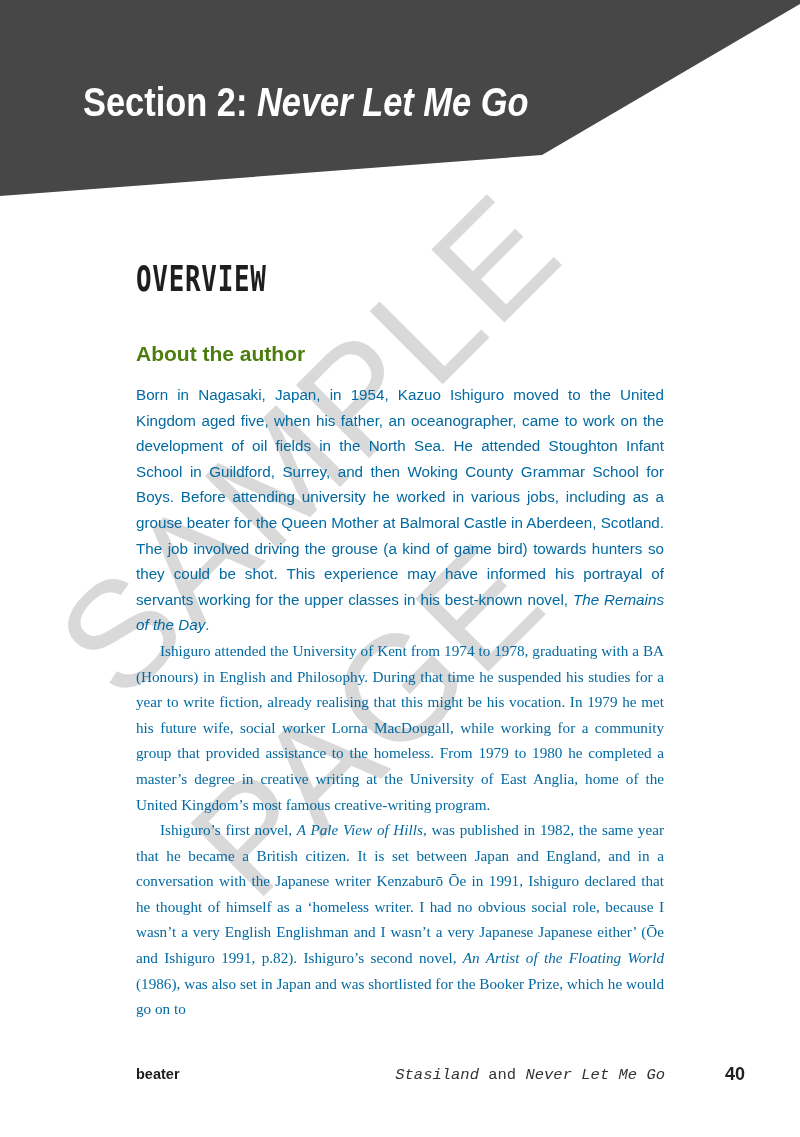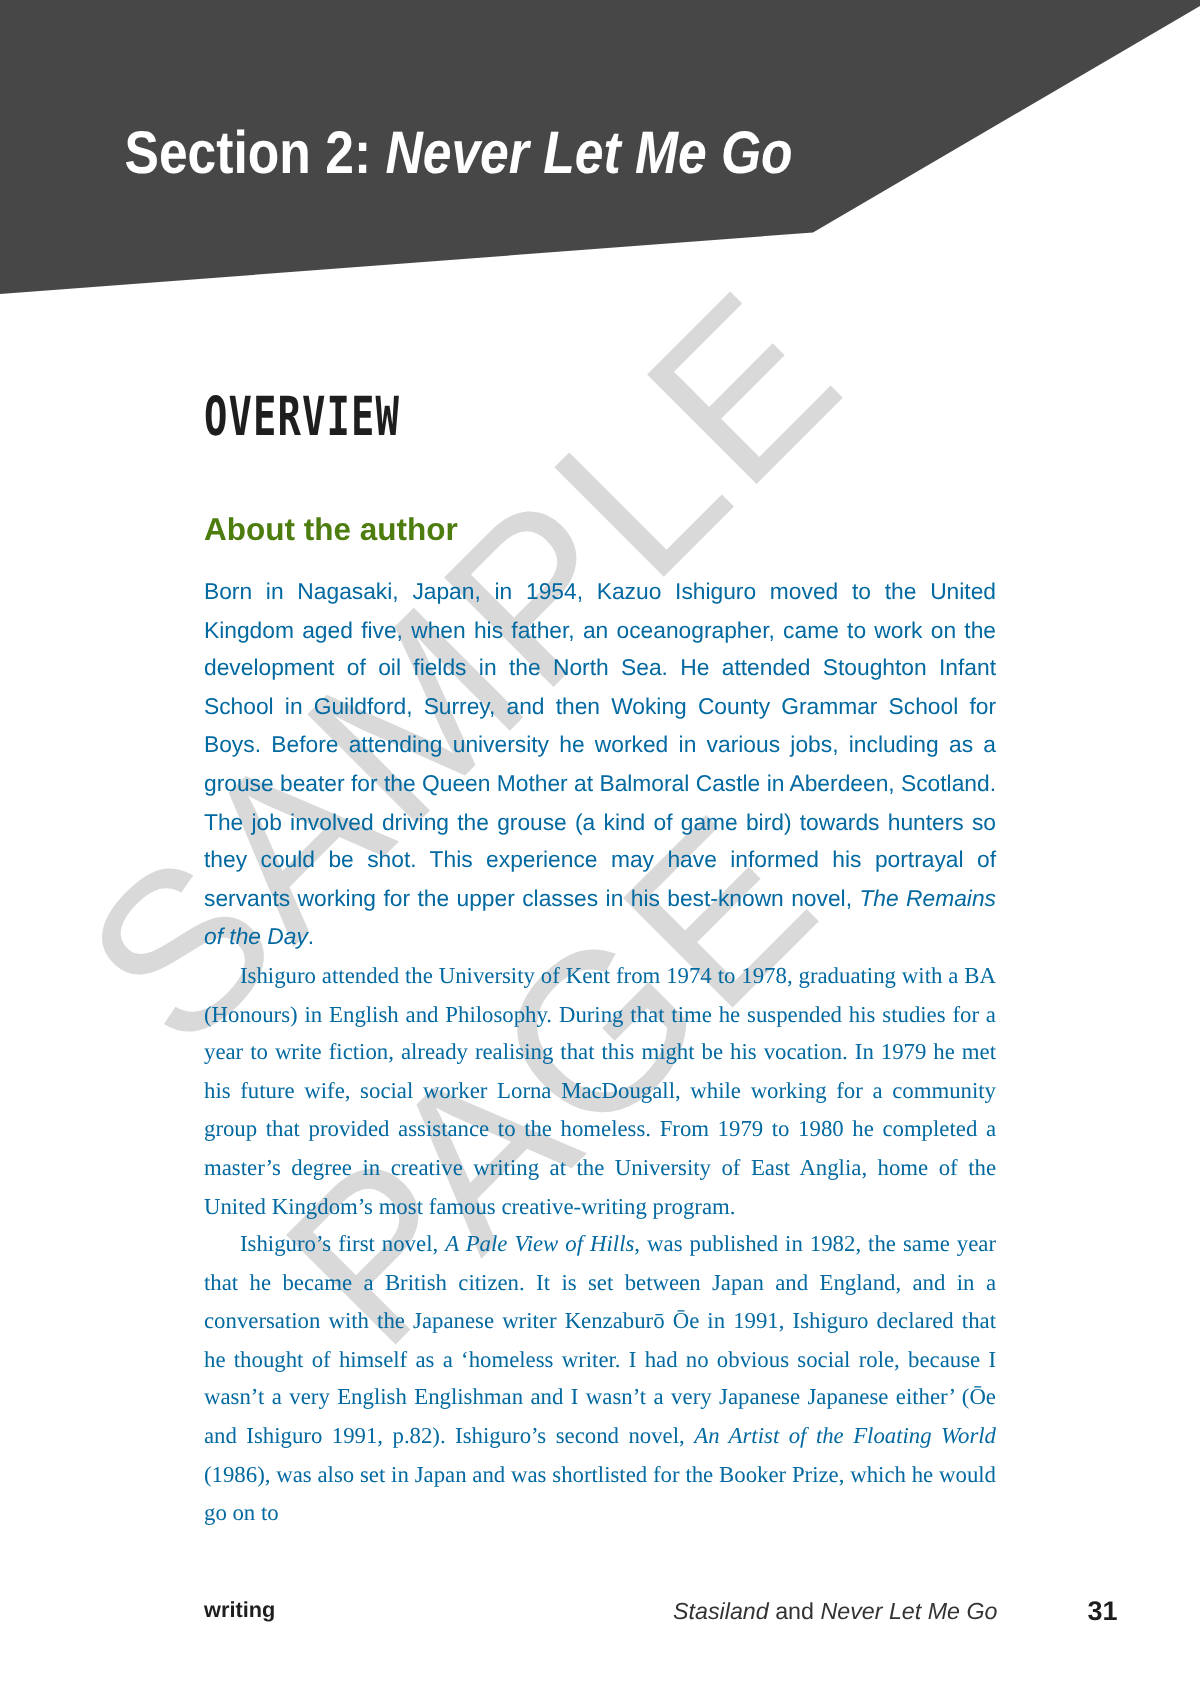--- a/index.html
+++ b/index.html
@@ -9,21 +9,21 @@
   .header-title .it { font-style: italic; }
   .watermark { position: absolute; left: 0; top: 0; width: 800px; height: 1137px; pointer-events: none; z-index: 1; }
   .overview { position: absolute; left: 136px; top: 258px; font-family: "DejaVu Sans Mono", monospace; font-weight: bold; font-size: 36px; color: #1e1e1e; letter-spacing: 1px; transform: scaleX(0.72); transform-origin: left top; z-index: 2; }
   .subhead { position: absolute; left: 136px; top: 342px; font-family: "Liberation Sans", sans-serif; font-weight: bold; font-size: 21px; color: #4d7c0f; z-index: 2; }
   .body-text { position: absolute; left: 136px; top: 382px; width: 528px; font-family: "Liberation Sans", sans-serif; font-size: 15.2px; line-height: 25.6px; color: #0369a1; text-align: justify; z-index: 2; }
   .body-text p { margin: 0; }
   .body-text p.indent { text-indent: 24px; font-family: Liberation Serif, serif; }
   .body-text em { font-style: italic; }
   .footer { position: absolute; top: 1066px; left: 0; width: 800px; height: 20px; z-index: 2; }
   .footer-brand { position: absolute; left: 136px; font-family: "Liberation Sans", sans-serif; font-weight: bold; font-size: 14.5px; color: #1e1e1e; }
-  .footer-book { position: absolute; right: 136px; font-family: Liberation Sans, sans-serif; font-size: 15.5px; color: #333333; }
+  .footer-book { position: absolute; right: 136px; font-family: Liberation Mono, monospace; font-size: 15.5px; color: #333333; }
   .footer-book em { font-style: italic; }
   .footer-page { position: absolute; left: 725px; top: -2px; font-family: "Liberation Sans", sans-serif; font-weight: bold; font-size: 18px; color: #1e1e1e; }
 </style>
 </head>
 <body>
 
 <svg class="header-band" viewBox="0 0 800 200" width="800" height="200">
   <polygon points="0,0 800,0 800,4 542,155 0,196" fill="#474747"></polygon>
 </svg>
 <div class="header-title"><span>Section 2: </span><span class="it">Never Let Me Go</span></div>
@@ -36,16 +36,16 @@
 <div class="overview">OVERVIEW</div>
 <div class="subhead">About the author</div>
 
 <div class="body-text">
   <p><span>Born in Nagasaki, Japan, in 1954, Kazuo Ishiguro moved to the United Kingdom aged five, when his father, an oceanographer, came to work on the development of oil fields in the North Sea. He attended Stoughton Infant School in Guildford, Surrey, and then Woking County Grammar School for Boys. Before attending university he worked in various jobs, including as a grouse beater for the Queen Mother at Balmoral Castle in Aberdeen, Scotland. The job involved driving the grouse (a kind of game bird) towards hunters so they could be shot. This experience may have informed his portrayal of servants working for the upper classes in his best-known novel, </span><em>The Remains of the Day</em><span>.</span></p>
   <p class="indent"><span>Ishiguro attended the University of Kent from 1974 to 1978, graduating with a BA (Honours) in English and Philosophy. During that time he suspended his studies for a year to write fiction, already realising that this might be his vocation. In 1979 he met his future wife, social worker Lorna MacDougall, while working for a community group that provided assistance to the homeless. From 1979 to 1980 he completed a master’s degree in creative writing at the University of East Anglia, home of the United Kingdom’s most famous creative-writing program.</span></p>
   <p class="indent"><span>Ishiguro’s first novel, </span><em>A Pale View of Hills</em><span>, was published in 1982, the same year that he became a British citizen. It is set between Japan and England, and in a conversation with the Japanese writer Kenzaburō Ōe in 1991, Ishiguro declared that he thought of himself as a ‘homeless writer. I had no obvious social role, because I wasn’t a very English Englishman and I wasn’t a very Japanese Japanese either’ (Ōe and Ishiguro 1991, p.82). Ishiguro’s second novel, </span><em>An Artist of the Floating World</em><span> (1986), was also set in Japan and was shortlisted for the Booker Prize, which he would go on to</span></p>
 </div>
 
 <div class="footer">
-  <span class="footer-brand">writing</span>
+  <span class="footer-brand">beater</span>
   <span class="footer-book" style="right:135px;"><em>Stasiland</em><span> and </span><em>Never Let Me Go</em></span>
-  <span class="footer-page">31</span>
+  <span class="footer-page">40</span>
 </div>
 
 </body></html>

